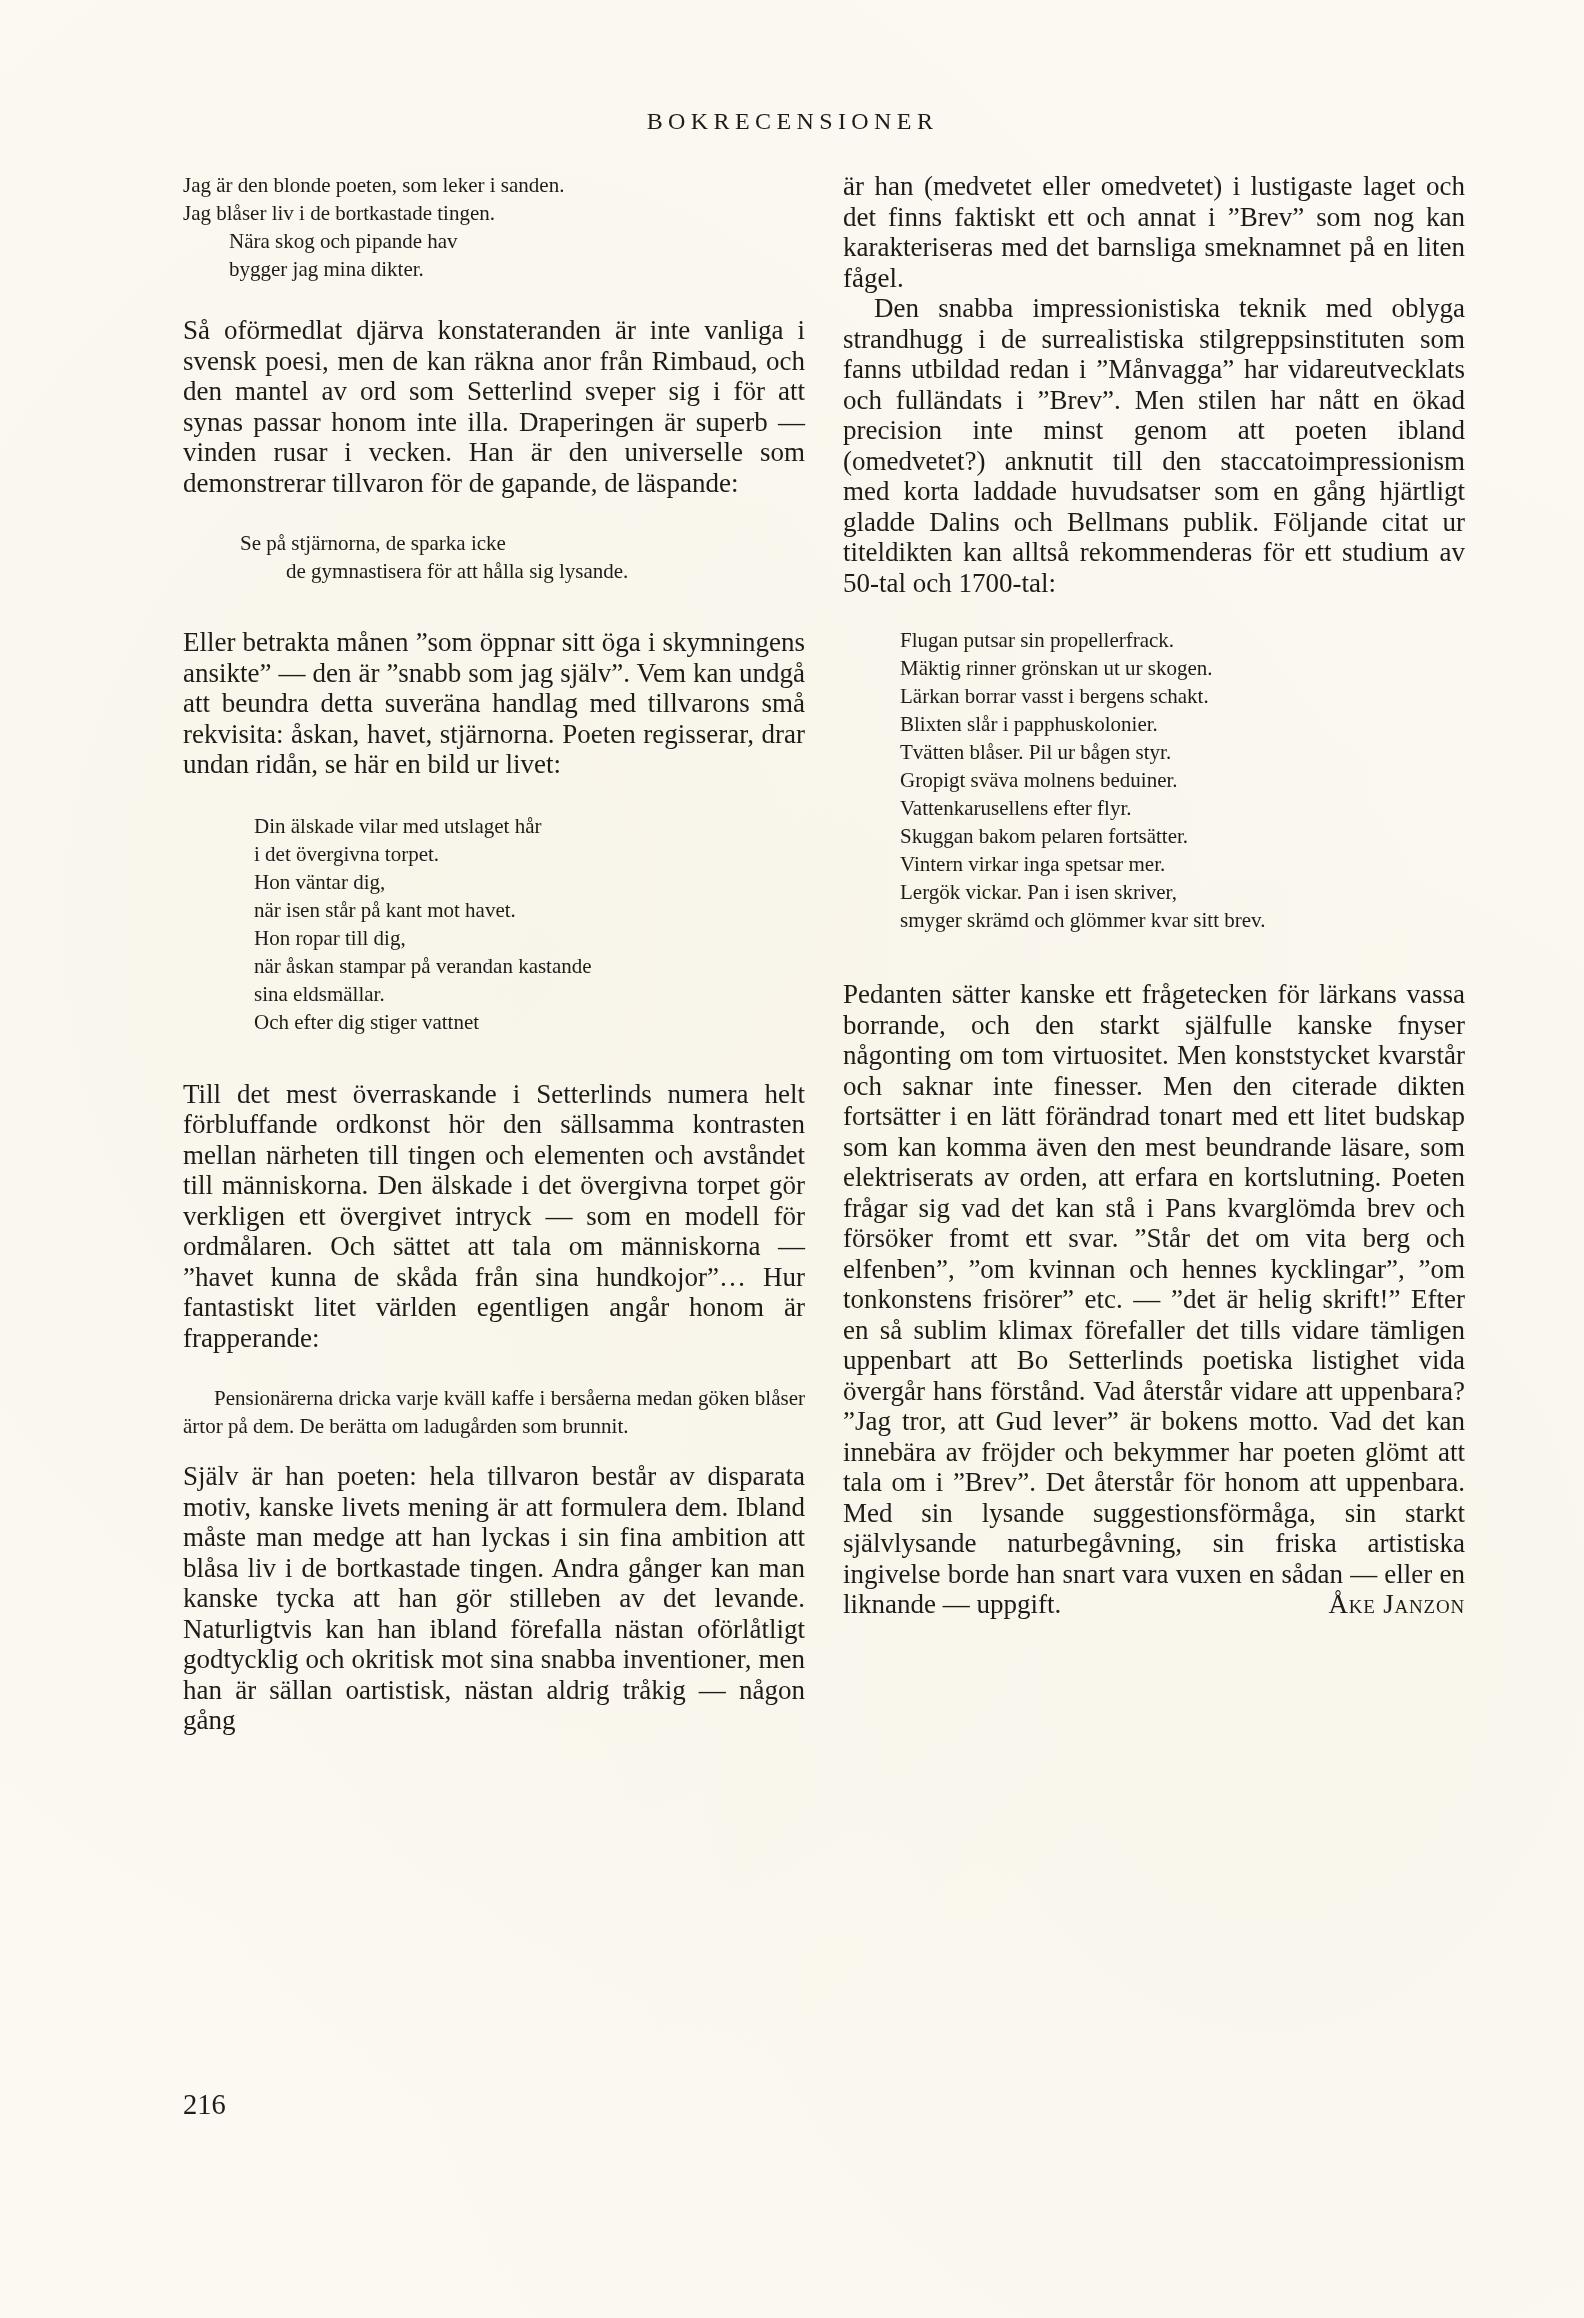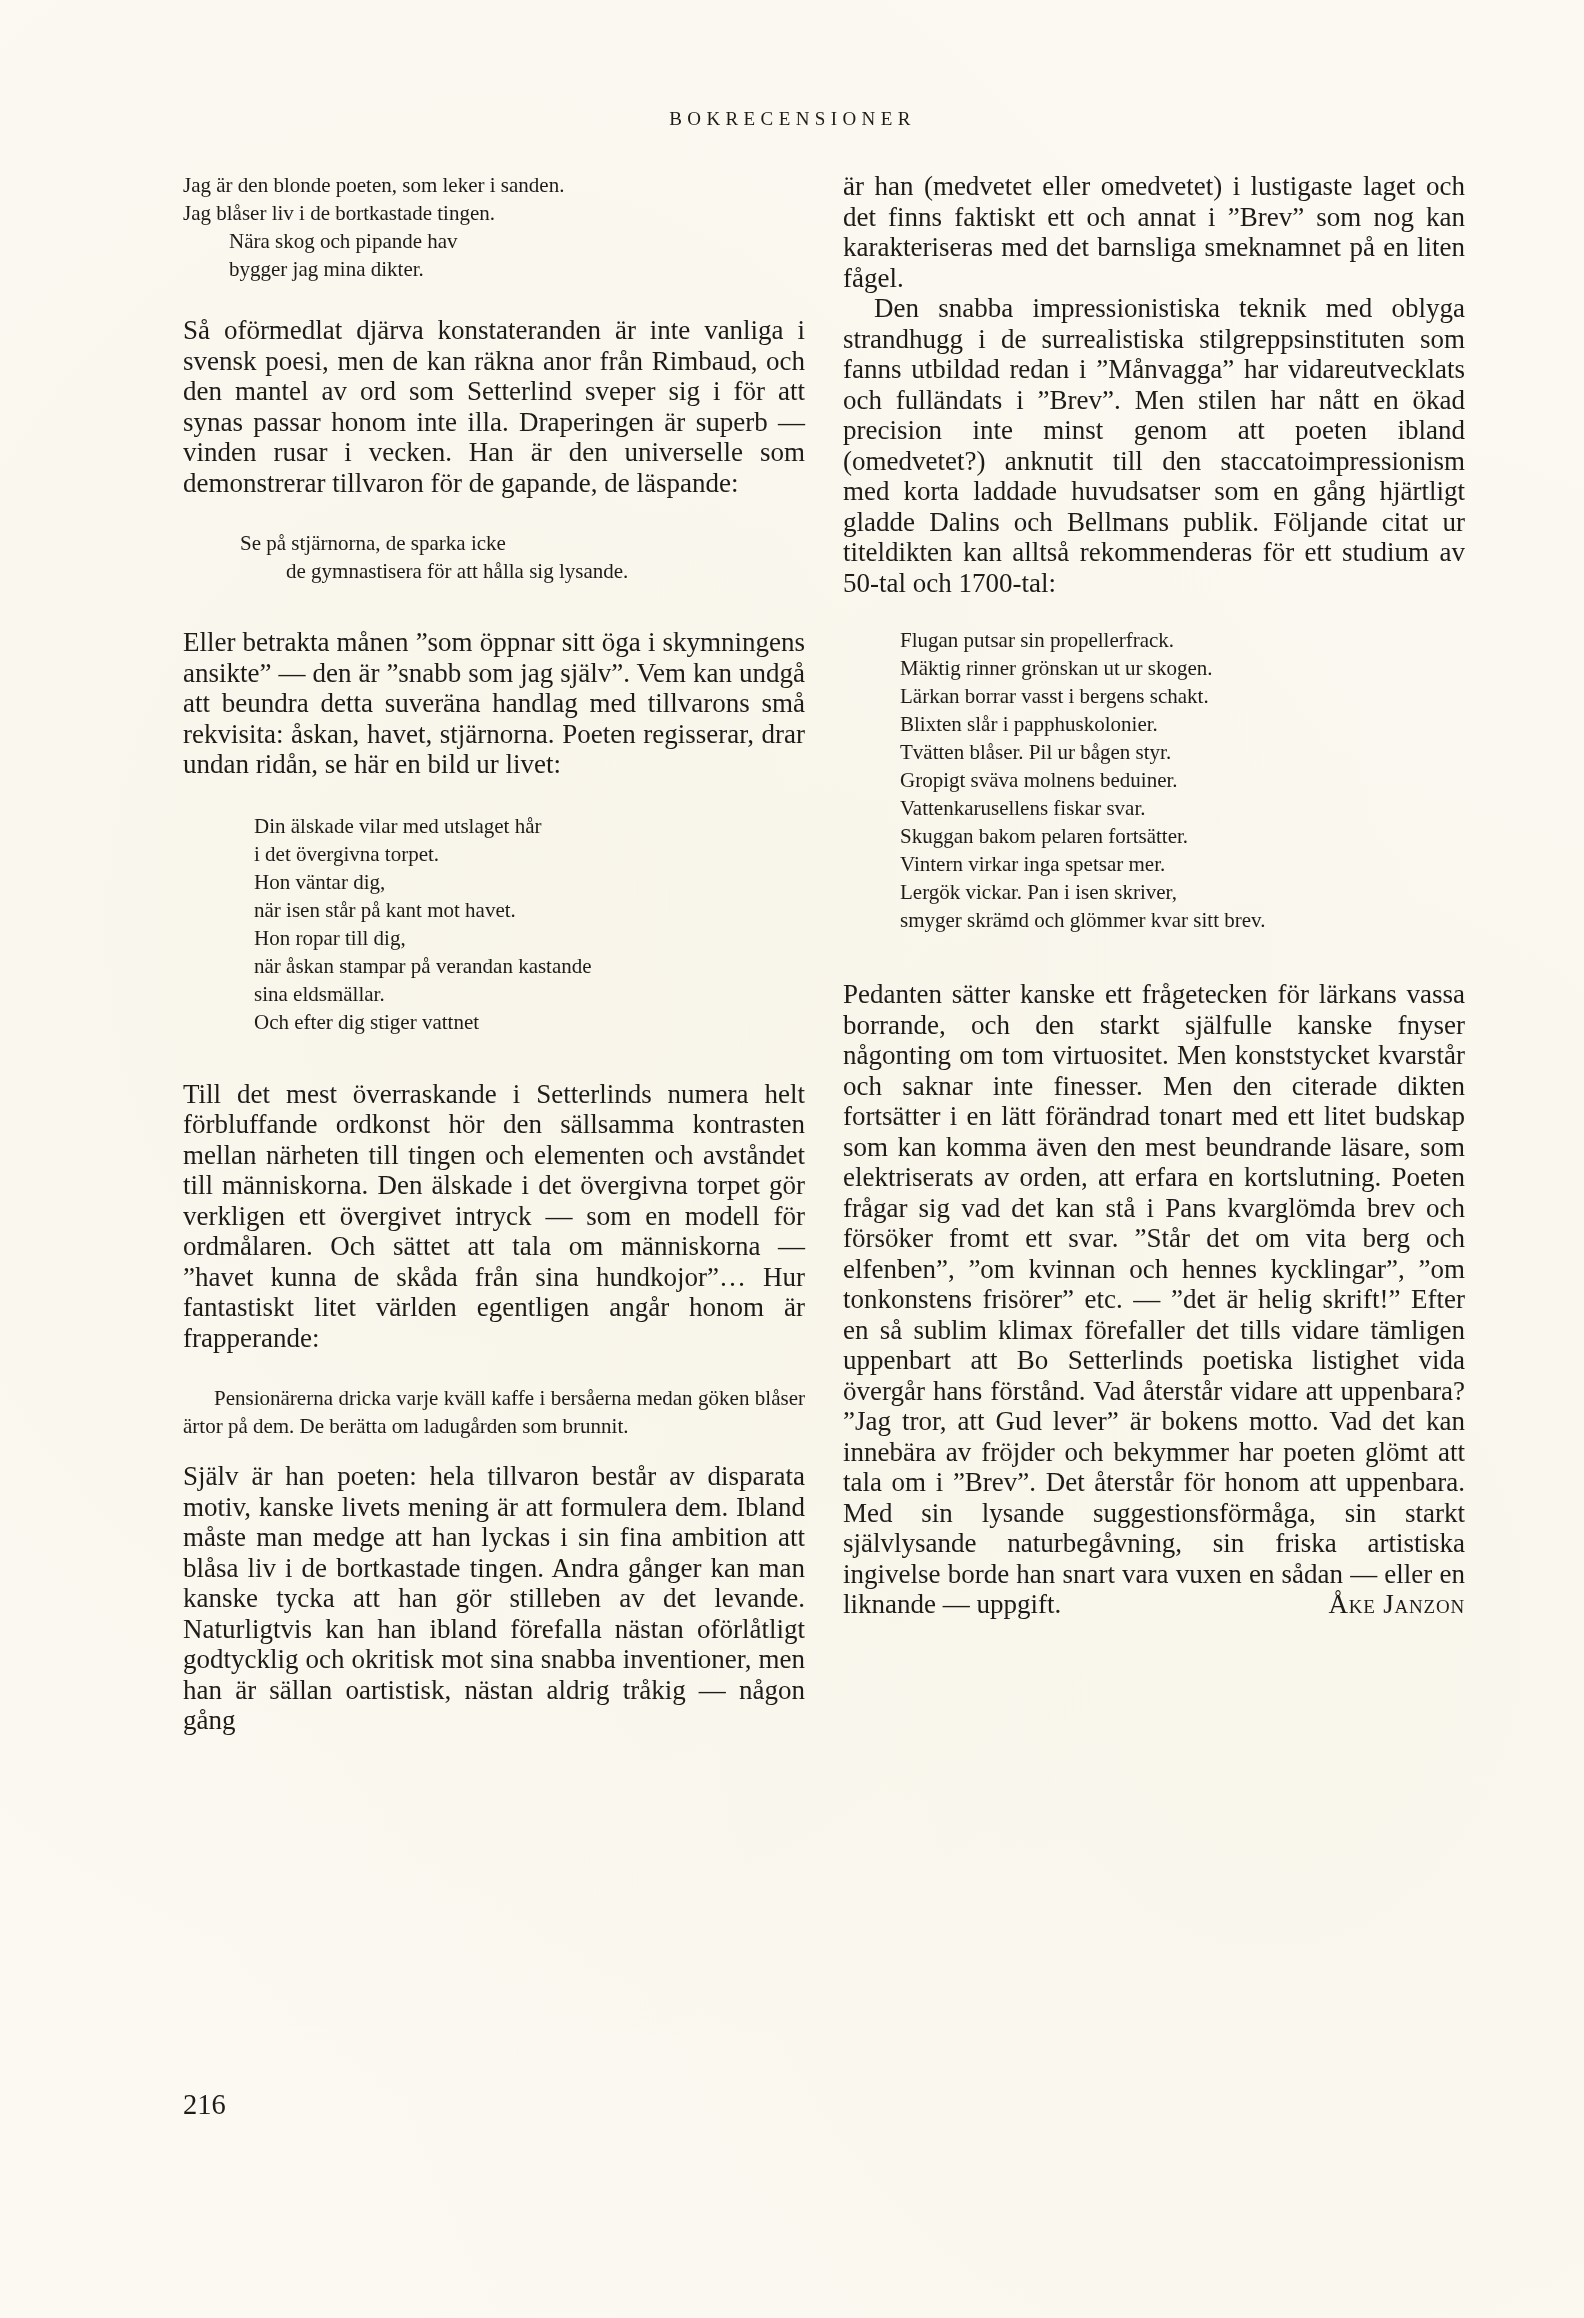--- a/index.html
+++ b/index.html
@@ -15,21 +15,21 @@
     position: absolute; left: 0; top: 0; width: 1585px; height: 2319px;
     background:
       radial-gradient(ellipse at 30% 40%, rgba(240,232,210,0.25), transparent 60%),
       radial-gradient(ellipse at 80% 70%, rgba(240,232,210,0.2), transparent 60%),
       #fbf9f2;
   }
   .running-head {
     position: absolute; top: 108px; left: 0; width: 1585px;
     text-align: center;
     font-family: "Liberation Serif", serif;
-    font-size: 19px; letter-spacing: 5.4px;
+    font-size: 24px; letter-spacing: 5.4px;
     color: #1e1b18;
   }
   .col {
     position: absolute; top: 171px; width: 622px;
     font-family: "Liberation Serif", serif;
     font-size: 27px; line-height: 30.5px;
     text-align: justify;
     hyphens: manual;
   }
   .col.left { left: 183px; }
@@ -105,21 +105,21 @@
   <div class="col right">
     <p class="para">är han (medvetet eller omedvetet) i lustigaste laget och det finns faktiskt ett och annat i ”Brev” som nog kan karakteriseras med det barnsliga smeknamnet på en liten fågel.</p>
     <p class="para indent">Den snabba impressionistiska teknik med oblyga strandhugg i de surrealistiska stil­greppsinstituten som fanns utbildad redan i ”Månvagga” har vidareutvecklats och fullän­dats i ”Brev”. Men stilen har nått en ökad precision inte minst genom att poeten ibland (omedvetet?) anknutit till den staccatoimpres­sionism med korta laddade huvudsatser som en gång hjärtligt gladde Dalins och Bellmans publik. Följande citat ur titeldikten kan alltså rekommenderas för ett studium av 50-tal och 1700-tal:</p>
     <div class="poem p-maktig">
         <span class="line">Flugan putsar sin propellerfrack.</span>
         <span class="line">Mäktig rinner grönskan ut ur skogen.</span>
         <span class="line">Lärkan borrar vasst i bergens schakt.</span>
         <span class="line">Blixten slår i papphuskolonier.</span>
         <span class="line">Tvätten blåser. Pil ur bågen styr.</span>
         <span class="line">Gropigt sväva molnens beduiner.</span>
-        <span class="line">Vattenkarusellens fiskar svar.</span>
+        <span class="line">Vattenkarusellens efter flyr.</span>
         <span class="line">Skuggan bakom pelaren fortsätter.</span>
         <span class="line">Vintern virkar inga spetsar mer.</span>
         <span class="line">Lergök vickar. Pan i isen skriver,</span>
         <span class="line">smyger skrämd och glömmer kvar sitt brev.</span>
       </div>
     <p class="para"><span>Pedanten sätter kanske ett frågetecken för lär­kans vassa borrande, och den starkt själfulle kanske fnyser någonting om tom virtuositet. Men konststycket kvarstår och saknar inte finesser. Men den citerade dikten fortsätter i en lätt förändrad tonart med ett litet budskap som kan komma även den mest beundrande läsare, som elektriserats av orden, att erfara en kortslutning. Poeten frågar sig vad det kan stå i Pans kvarglömda brev och försöker fromt ett svar. ”Står det om vita berg och elfenben”, ”om kvinnan och hennes kycklingar”, ”om ton­konstens frisörer” etc. — ”det är helig skrift!” Efter en så sublim klimax förefaller det tills vidare tämligen uppenbart att Bo Setterlinds poetiska listighet vida övergår hans förstånd. Vad återstår vidare att uppenbara? ”Jag tror, att Gud lever” är bokens motto. Vad det kan innebära av fröjder och bekymmer har poeten glömt att tala om i ”Brev”. Det återstår för honom att uppenbara. Med sin lysande sugges­tionsförmåga, sin starkt självlysande natur­begåvning, sin friska artistiska ingivelse borde han snart vara vuxen en sådan — eller en lik­nande — uppgift.</span> <span class="signature">Åke Janzon</span></p>
   </div>
 
   <div class="page-number">216</div>
 </div>

